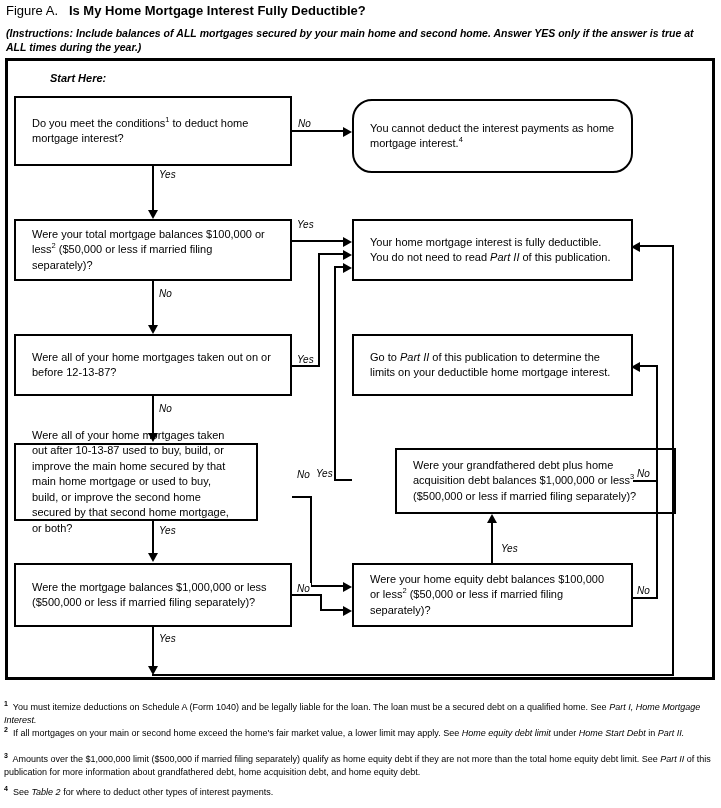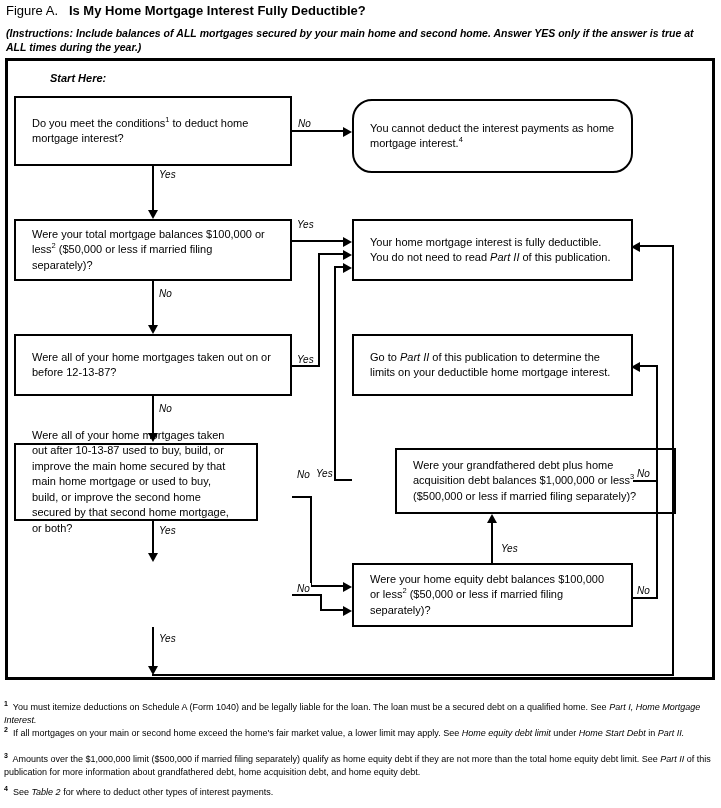--- a/index.html
+++ b/index.html
@@ -79,20 +79,23 @@
   </div>
 
   <div class="box" style="left:14px;top:443px;width:244px;height:78px;">
     <span class="t">Were all of your home mortgages taken out after 10-13-87 used to buy, build, or improve the main home secured by that main home mortgage or used to buy, build, or improve the second home secured by that second home mortgage, or both?</span>
   </div>
 
   <div class="box" style="left:352px;top:448px;width:281px;height:66px;margin-left:43px;">
     <span class="t">Were your grandfathered debt plus home acquisition debt balances $1,000,000 or less<sup>3</sup> ($500,000 or less if married filing separately)?</span>
   </div>
 
+  <div class="box" style="left:14px;top:563px;width:278px;height:64px;">
+    <span class="t">Were the mortgage balances $1,000,000 or less ($500,000 or less if married filing separately)?</span>
+  </div>
 
   <div class="box" style="left:352px;top:563px;width:281px;height:64px;">
     <span class="t">Were your home equity debt balances $100,000 or less<sup>2</sup> ($50,000 or less if married filing separately)?</span>
   </div>
 
   <div class="ln hl" style="left:292px;top:130px;width:56px;"></div>
   <div class="ar ar-r" style="left:343px;top:127px;"></div>
   <div class="lbl" style="left:297px;top:118px;">No</div>
 
   <div class="ln vl" style="left:152px;top:166px;width:2px;height:45px;"></div>

